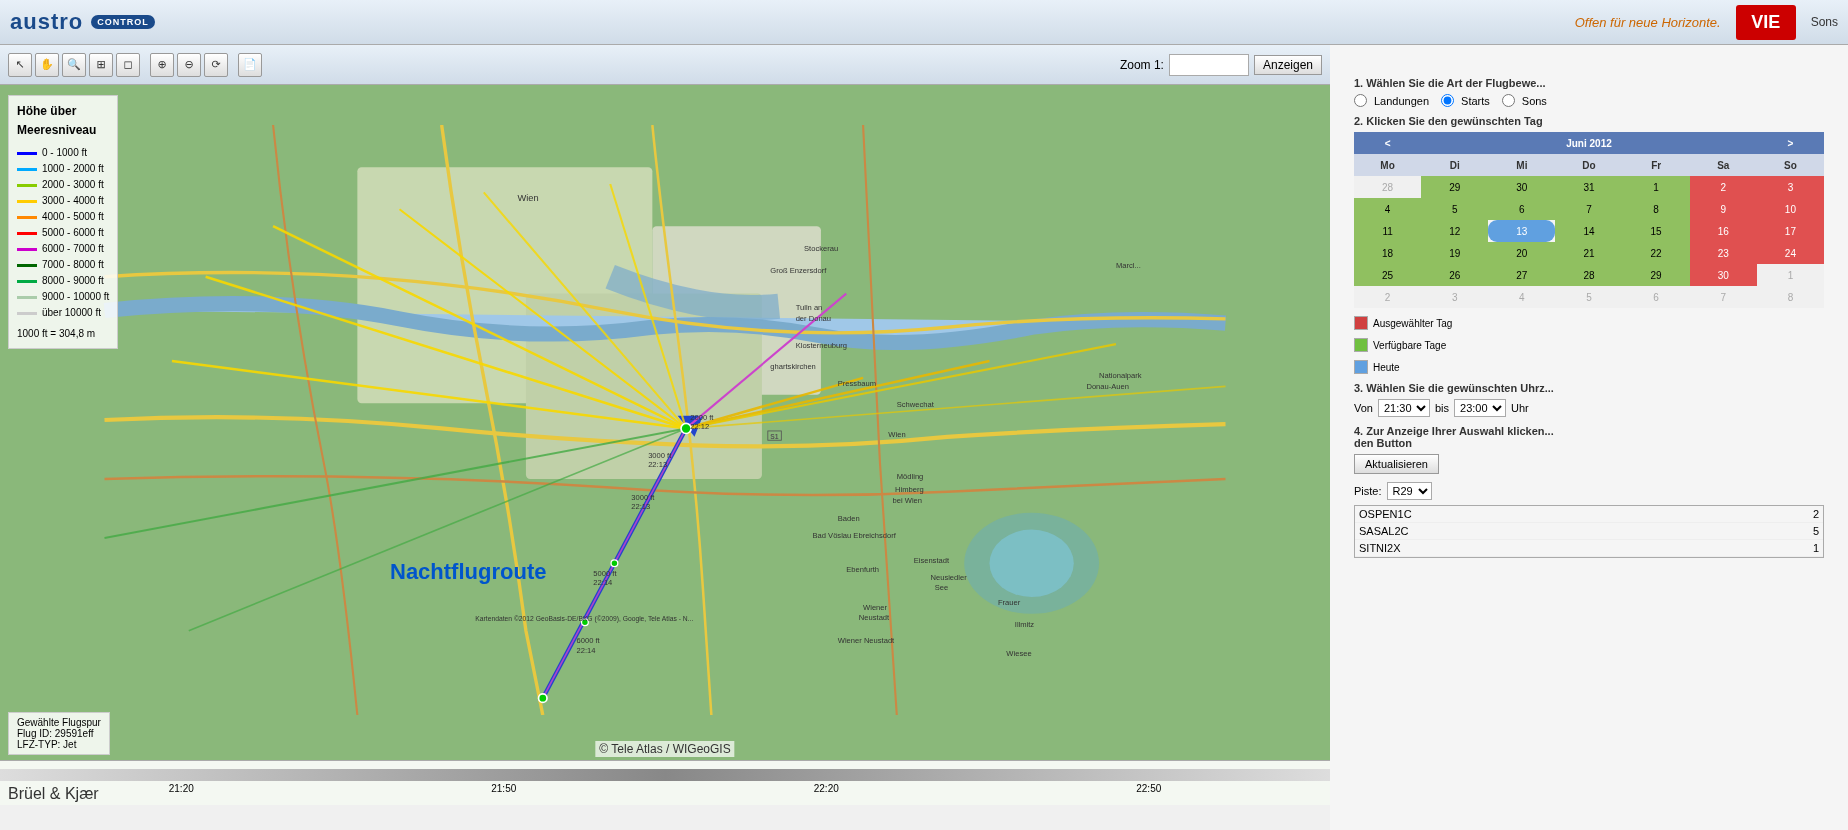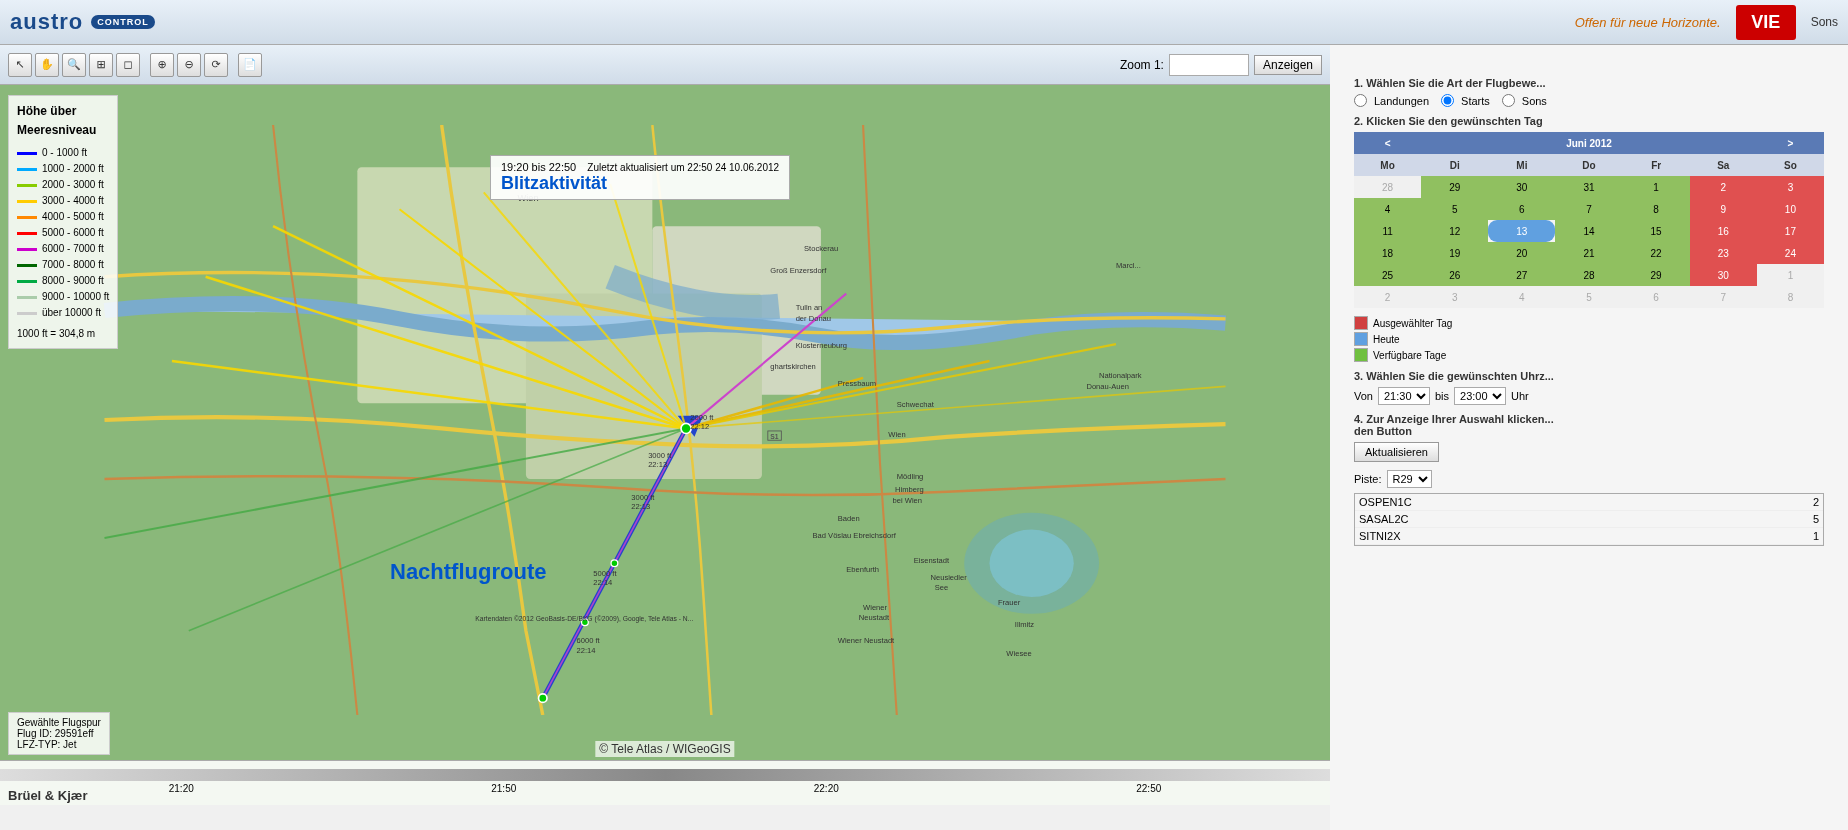--- a/index.html
+++ b/index.html
@@ -111,21 +111,21 @@
     #timeline-labels {
       display: flex; justify-content: space-around; font-size: 10px; margin-top: 2px; padding: 0 20px;
     }
 
     
     #map-copyright {
       position: absolute; bottom: 48px; left: 50%; transform: translateX(-50%);
       font-size: 12px; color: #333; background: rgba(255,255,255,0.7); padding: 1px 4px;
     }
     #bruel {
-      position: absolute; bottom: 2px; left: 8px; font-size: 13px; font-weight: bold; color: #333;
+      position: absolute; bottom: 2px; left: 8px; font-size: 16px; font-weight: normal; color: #333;
     }
 
     
     #map-svg {
       position: absolute; top: 40px; left: 0; width: 100%; height: calc(100% - 85px);
     }
 
     
     .section-title {
       font-size: 11px; font-weight: bold; color: #333; margin-bottom: 5px; margin-top: 8px;
@@ -147,21 +147,21 @@
     #calendar th { color: #333; font-weight: bold; }
     .cal-nav { background: #5a7ab5; color: white; cursor: pointer; font-weight: bold; }
     .cal-month { background: #7090c0; color: white; font-weight: bold; font-size: 11px; }
     .cal-day-header { background: #d0d8e8; color: #333; font-size: 9px; }
     .cal-day { background: #90c060; color: #000; }
     .cal-day-today { background: #60a0e0; color: white; border-radius: 9px; }
     .cal-day-other { color: #aaa; background: #f0f0f0; }
     .cal-day-weekend { background: #e05050; color: white; }
 
     
-    .cal-legend { display: flex; flex-direction: column; gap: 2px; font-size: 10px; margin-bottom: 8px; }
+    .cal-legend { display: flex; flex-direction: column; gap: 8px; font-size: 10px; margin-bottom: 8px; }
     .cal-legend-item { display: flex; align-items: center; gap: 5px; }
     .cal-legend-box { width: 14px; height: 14px; border: 1px solid #aaa; }
 
     
     .time-row { display: flex; align-items: center; gap: 5px; font-size: 11px; margin-bottom: 8px; }
     .time-select { border: 1px solid #aaa; background: white; font-size: 11px; padding: 1px; }
 
     
     .aktualisieren-btn {
       background: linear-gradient(to bottom, #fff, #ddd);
@@ -382,27 +382,20 @@
       </div>
     <div style="margin-top:5px; font-size:10px;">1000 ft = 304,8 m</div>
   </div>
 
   <div id="flight-info">
     <div>Gewählte Flugspur</div>
     <div>Flug ID: 29591eff</div>
     <div>LFZ-TYP: Jet</div>
   </div>
 
-  <div id="map-popup">
-    <div>
-      <span>19:20 bis 22:50</span>
-      <span style="margin-left:8px;font-size:10px;">Zuletzt aktualisiert um 22:50 24 10.06.2012</span>
-    </div>
-    <div id="blitz-label">Blitzaktivität</div>
-  </div>
 
   <div id="nacht-label">Nachtflugroute</div>
 
   <div id="timeline">
     <div id="timeline-bar"></div>
     <div id="timeline-labels">
       <span>21:20</span>
       <span>21:50</span>
       <span>22:20</span>
       <span>22:50</span>
@@ -508,26 +501,26 @@
       </tbody>
   </table>
 
   
   <div class="cal-legend">
     <div class="cal-legend-item">
       <div class="cal-legend-box" style="background:#d04040;"></div>
       <span>Ausgewählter Tag</span>
     </div>
     <div class="cal-legend-item">
+      <div class="cal-legend-box" style="background:#70c040;"></div>
+      <span>Verfügbare Tage</span>
+    </div>
+    <div class="cal-legend-item">
       <div class="cal-legend-box" style="background:#60a0e0;"></div>
       <span>Heute</span>
-    </div>
-    <div class="cal-legend-item">
-      <div class="cal-legend-box" style="background:#70c040;"></div>
-      <span>Verfügbare Tage</span>
     </div>
   </div>
 
   
   <div class="section-title">3. Wählen Sie die gewünschten Uhrz...</div>
   <div class="time-row">
     <span>Von</span>
     <select class="time-select">
       <option>21:30</option>
       <option>21:00</option>

